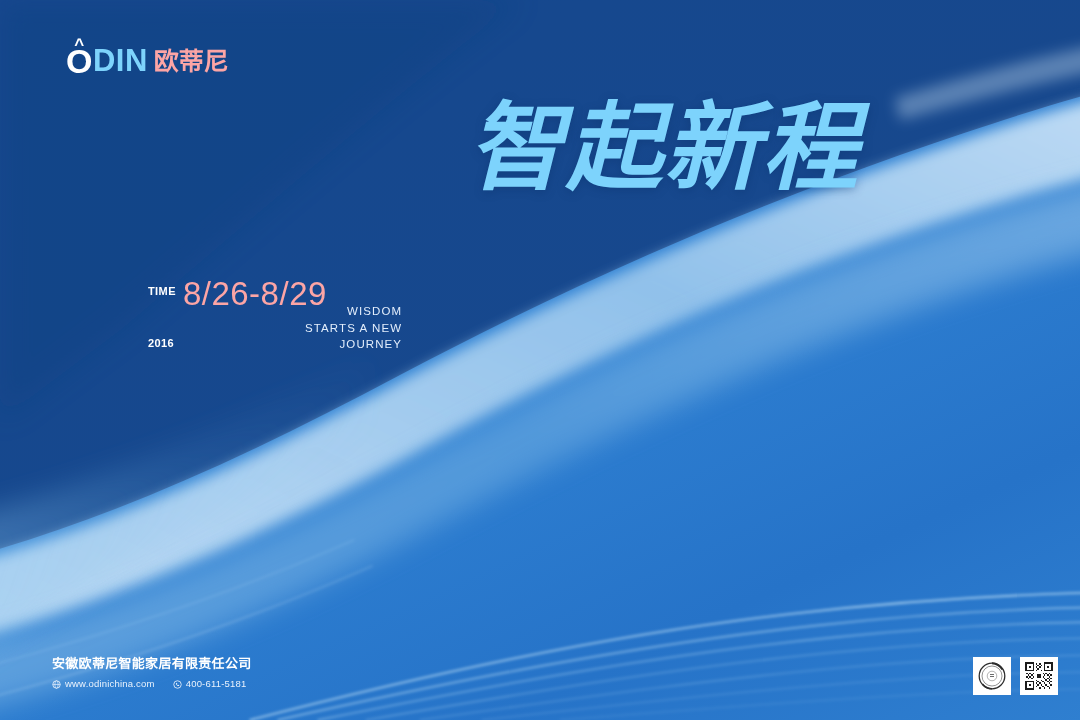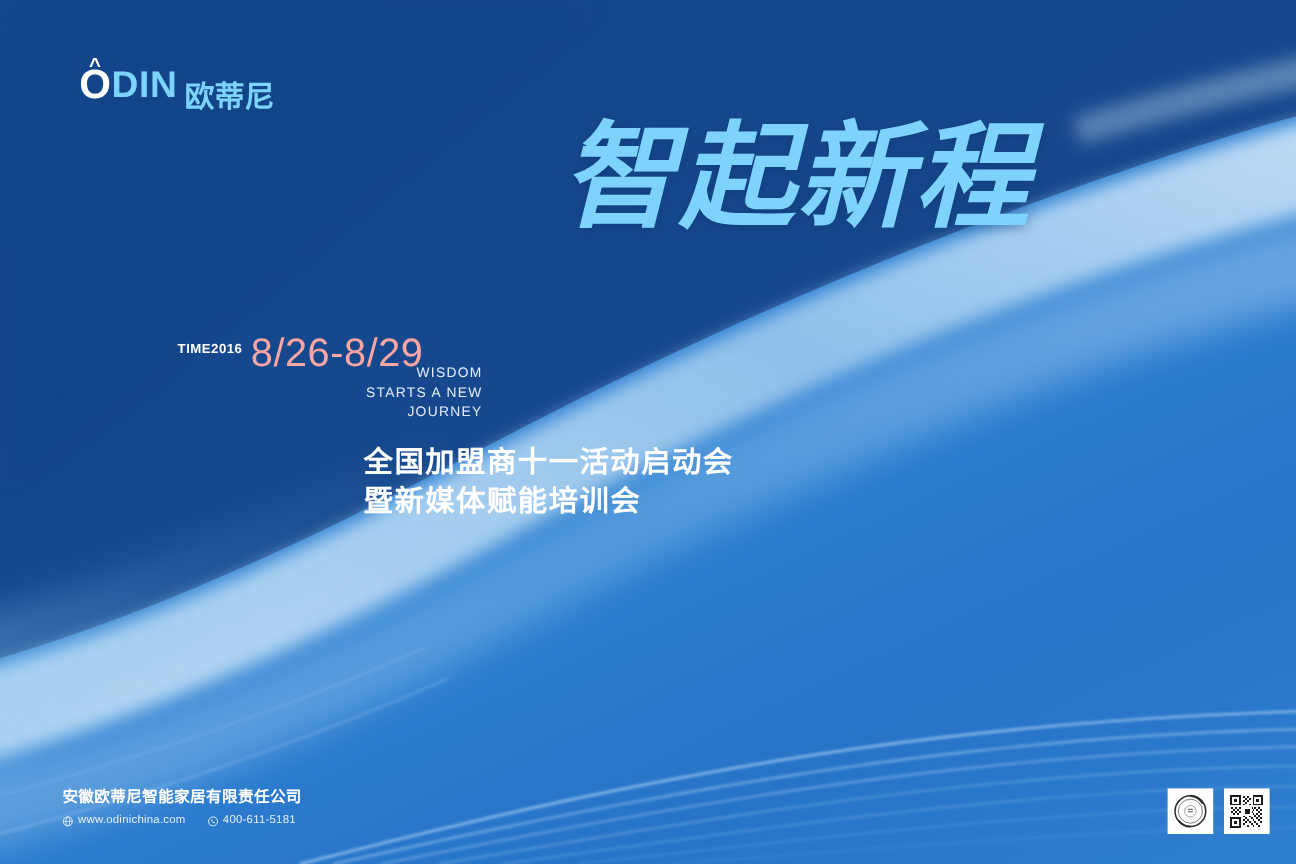--- a/index.html
+++ b/index.html
@@ -51,24 +51,23 @@
     line-height:34px;
     font-weight:700;
     color:#7dd3fc;
     letter-spacing:0.5px;
     margin-left:-1px;
   }
   .logo-cn{
     font-size:25px;
     line-height:34px;
     font-weight:700;
-    color:#7dd3fc;
+    color:#fca5a5;
     letter-spacing:0px;
     margin-left:4px;
-    margin-top:20px;
   }
 
   
   .headline{
     position:absolute;
     left:440px; top:96px;
     width:470px;
     z-index:16;
     pointer-events:none;
   }
@@ -100,28 +99,29 @@
   
   .date-row{
     position:absolute;
     left:148px; top:276px;
     display:flex;
     align-items:flex-start;
     z-index:20;
   }
   .time-tag{
     display:flex;
-    flex-direction:row;
+    flex-direction:column;
     color:#ffffff;
     font-size:11px;
     line-height:12px;
     font-weight:700;
     letter-spacing:0.4px;
     padding-top:9px;
     margin-right:7px;
+    gap:40px;
   }
   .date-main{
     color:#fca5a5;
     font-size:33px;
     line-height:35px;
     font-weight:400;
     letter-spacing:0.5px;
     white-space:nowrap;
   }
 
@@ -333,24 +333,20 @@
     </span>
     <span class="date-main">8/26-8/29</span>
   </div>
 
   <div class="tagline">
     <div>WISDOM</div>
     <div>STARTS A NEW</div>
     <div>JOURNEY</div>
   </div>
 
-  <div class="subtitle">
-    <div>全国加盟商十一活动启动会</div>
-    <div>暨新媒体赋能培训会</div>
-  </div>
 
   <div class="footer">
     <div class="company">安徽欧蒂尼智能家居有限责任公司</div>
     <div class="contact">
       <span class="contact-item">
         <span class="mini-icon">
           <svg viewBox="0 0 12 12">
               <circle cx="6" cy="6" r="5" fill="none" stroke="#e9f2fd" stroke-width="1.1"></circle>
               <ellipse cx="6" cy="6" rx="2.2" ry="5" fill="none" stroke="#e9f2fd" stroke-width="0.9"></ellipse>
               <line x1="1" y1="6" x2="11" y2="6" stroke="#e9f2fd" stroke-width="0.9"></line>

